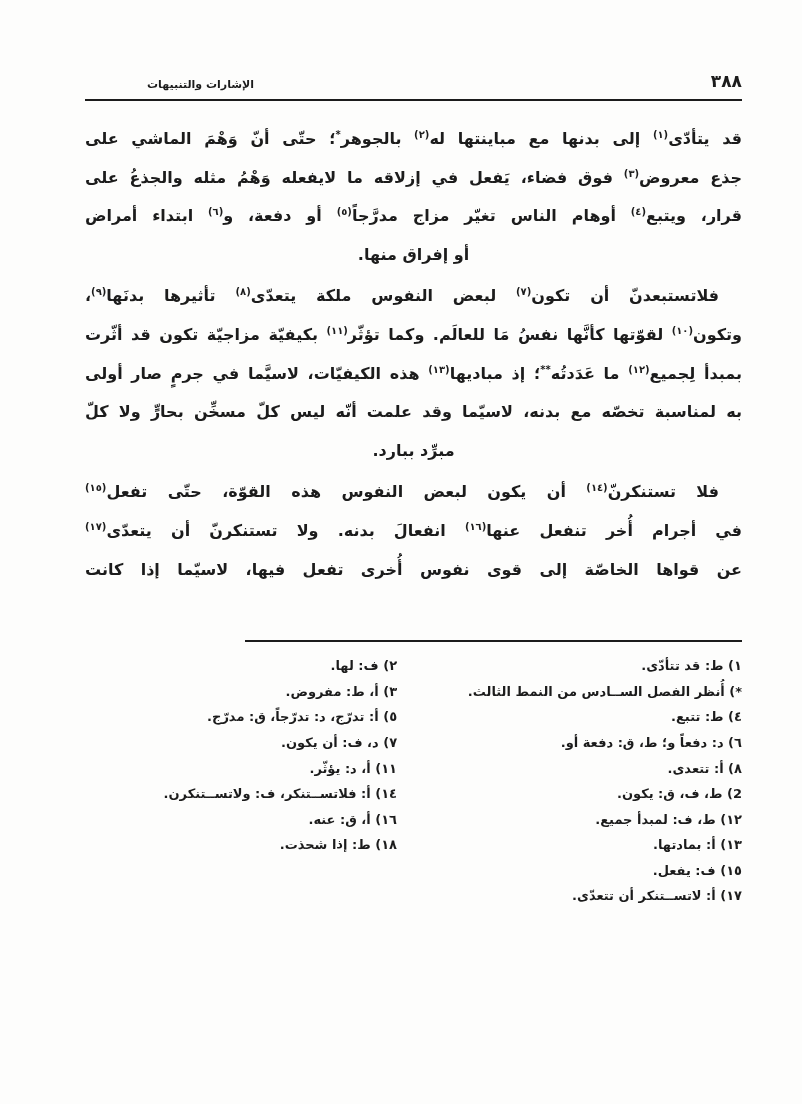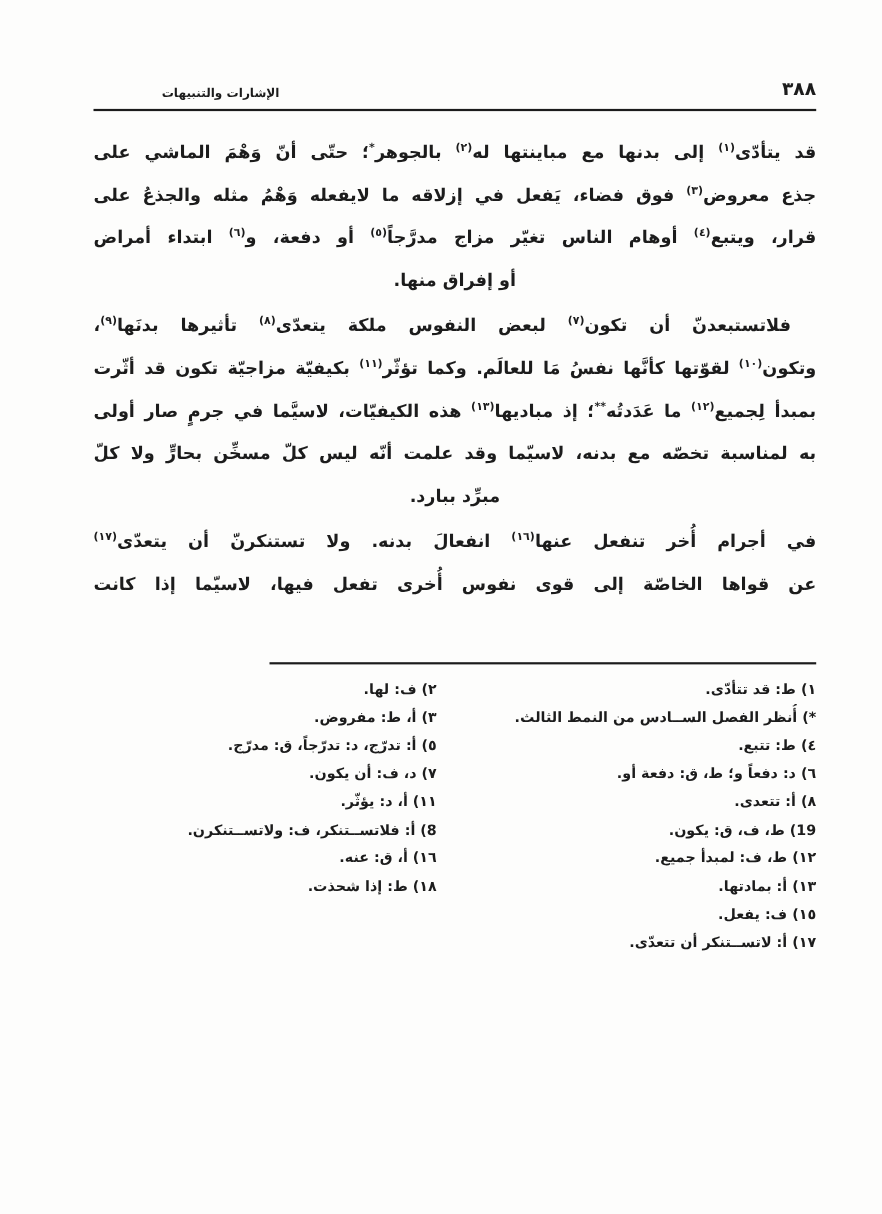--- a/index.html
+++ b/index.html
@@ -115,47 +115,48 @@
 
       <div class="para">
         <div class="line fill indent">فلاتستبعدنّ أن تكون<sup>(٧)</sup> لبعض النفوس ملكة يتعدّى<sup>(٨)</sup> تأثيرها بدنَها<sup>(٩)</sup>،</div>
         <div class="line fill">وتكون<sup>(١٠)</sup> لقوّتها كأنَّها نفسُ مَا للعالَم. وكما تؤثّر<sup>(١١)</sup> بكيفيّة مزاجيّة تكون قد أثّرت</div>
         <div class="line fill">بمبدأ لِجميع<sup>(١٢)</sup> ما عَدَدتُه<sup>**</sup>؛ إذ مباديها<sup>(١٣)</sup> هذه الكيفيّات، لاسيَّما في جرمٍ صار أولى</div>
         <div class="line fill">به لمناسبة تخصّه مع بدنه، لاسيّما وقد علمت أنّه ليس كلّ مسخِّن بحارٍّ ولا كلّ</div>
         <div class="line">مبرِّد ببارد.</div>
       </div>
 
       <div class="para">
+        <div class="line fill indent">فلا تستنكرنّ<sup>(١٤)</sup> أن يكون لبعض النفوس هذه القوّة، حتّى تفعل<sup>(١٥)</sup></div>
         <div class="line fill">في أجرام أُخر تنفعل عنها<sup>(١٦)</sup> انفعالَ بدنه. ولا تستنكرنّ أن يتعدّى<sup>(١٧)</sup></div>
         <div class="line fill">عن قواها الخاصّة إلى قوى نفوس أُخرى تفعل فيها، لاسيّما إذا كانت</div>
       </div>
 
     </div>
 
     <div class="fn-rule"></div>
 
     <div class="footnotes">
       <div class="fn-col">
         <div class="fn-item">١) ط: قد تتأدّى.</div>
         <div class="fn-item">*) أُنظر الفصل الســادس من النمط الثالث.</div>
         <div class="fn-item">٤) ط: تتبع.</div>
         <div class="fn-item">٦) د: دفعاً و؛ ط، ق: دفعة أو.</div>
         <div class="fn-item">٨) أ: تتعدى.</div>
-        <div class="fn-item">19) ط، ف، ق: يكون.</div>
+        <div class="fn-item">2) ط، ف، ق: يكون.</div>
         <div class="fn-item">١٢) ط، ف: لمبدأ جميع.</div>
         <div class="fn-item">١٣) أ: بمادتها.</div>
         <div class="fn-item">١٥) ف: يفعل.</div>
         <div class="fn-item">١٧) أ: لاتســتنكر أن تتعدّى.</div>
       </div>
       <div class="fn-col">
         <div class="fn-item">٢) ف: لها.</div>
         <div class="fn-item">٣) أ، ط: مفروض.</div>
         <div class="fn-item">٥) أ: تدرّج، د: تدرّجاً، ق: مدرّج.</div>
         <div class="fn-item">٧) د، ف: أن يكون.</div>
         <div class="fn-item">١١) أ، د: يؤثّر.</div>
-        <div class="fn-item">8) أ: فلاتســتنكر، ف: ولاتســتنكرن.</div>
+        <div class="fn-item">١٤) أ: فلاتســتنكر، ف: ولاتســتنكرن.</div>
         <div class="fn-item">١٦) أ، ق: عنه.</div>
         <div class="fn-item">١٨) ط: إذا شحذت.</div>
       </div>
     </div>
 
   </div>
 </div>
 
 </body></html>

